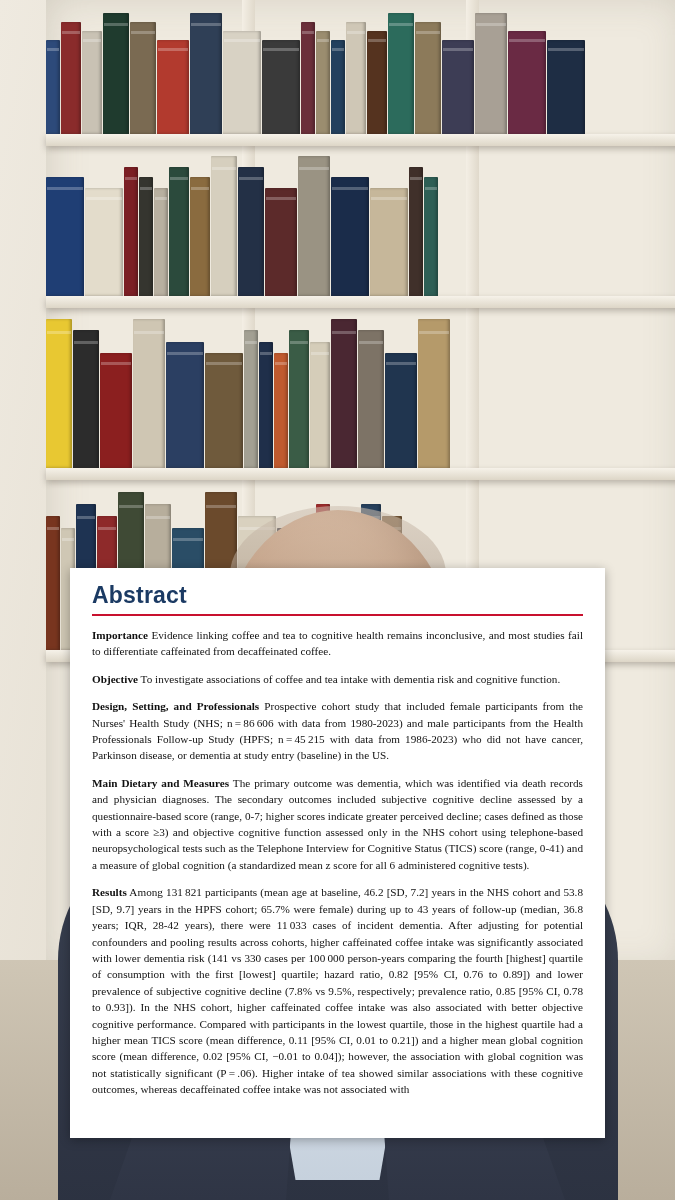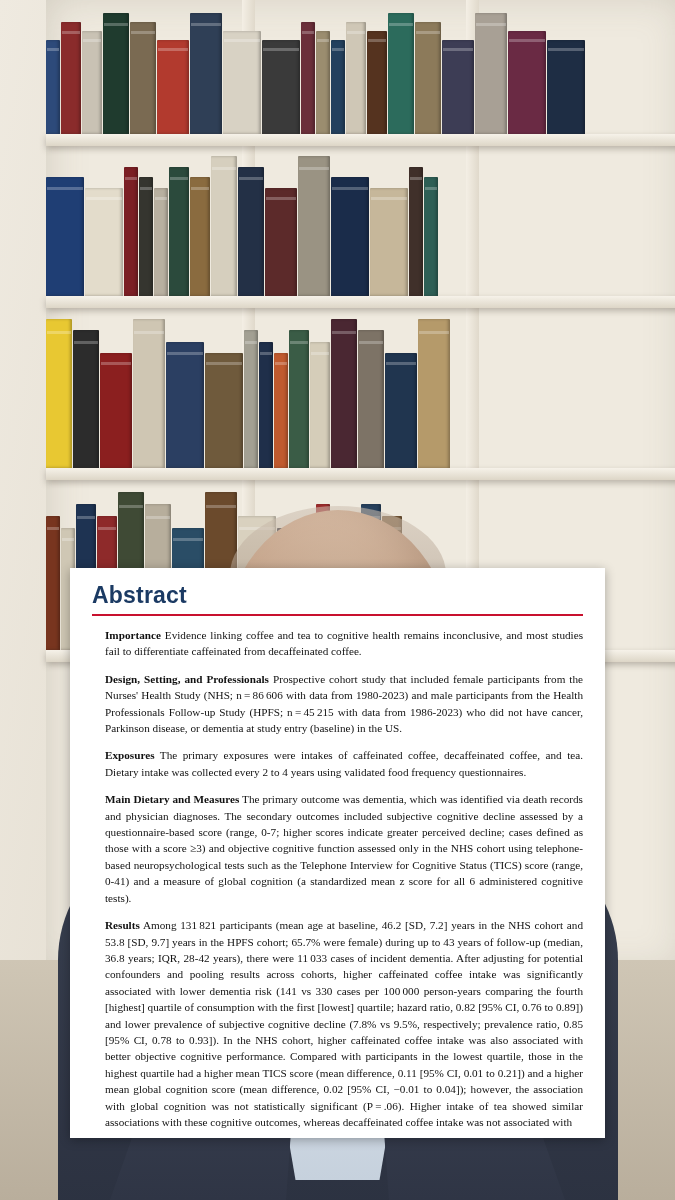--- a/index.html
+++ b/index.html
@@ -234,21 +234,21 @@
   .title-rule {
     height: 2px;
     background: #c8102e;
     width: 100%;
     margin-bottom: 11px;
   }
   .para {
     font-size: 11.2px;
     line-height: 16.4px;
     color: #111;
-    margin: 0 0 11px 13px;
+    margin: 0 0 11px 0;
     text-align: justify;
     hyphens: auto;
   }
   .para b { font-weight: bold; }
 </style>
 </head>
 <body>
 
 <div class="screen">
 
@@ -365,30 +365,30 @@
 
   <div class="abstract-card">
     <div class="abstract-title">Abstract</div>
     <div class="title-rule"></div>
 
     <p class="para">
       <b>Importance</b>
       <span>Evidence linking coffee and tea to cognitive health remains inconclusive, and most studies fail to differentiate caffeinated from decaffeinated coffee.</span>
     </p>
 
+    <p class="para">
+      <b>Objective</b>
+      <span>To investigate associations of coffee and tea intake with dementia risk and cognitive function.</span>
+    </p>
 
     <p class="para">
       <b>Design, Setting, and Professionals</b>
       <span>Prospective cohort study that included female participants from the Nurses' Health Study (NHS; n = 86 606 with data from 1980-2023) and male participants from the Health Professionals Follow-up Study (HPFS; n = 45 215 with data from 1986-2023) who did not have cancer, Parkinson disease, or dementia at study entry (baseline) in the US.</span>
     </p>
 
-    <p class="para">
-      <b>Exposures</b>
-      <span>The primary exposures were intakes of caffeinated coffee, decaffeinated coffee, and tea. Dietary intake was collected every 2 to 4 years using validated food frequency questionnaires.</span>
-    </p>
 
     <p class="para">
       <b>Main Dietary and Measures</b>
       <span>The primary outcome was dementia, which was identified via death records and physician diagnoses. The secondary outcomes included subjective cognitive decline assessed by a questionnaire-based score (range, 0-7; higher scores indicate greater perceived decline; cases defined as those with a score ≥3) and objective cognitive function assessed only in the NHS cohort using telephone-based neuropsychological tests such as the Telephone Interview for Cognitive Status (TICS) score (range, 0-41) and a measure of global cognition (a standardized mean z score for all 6 administered cognitive tests).</span>
     </p>
 
     <p class="para">
       <b>Results</b>
       <span>Among 131 821 participants (mean age at baseline, 46.2 [SD, 7.2] years in the NHS cohort and 53.8 [SD, 9.7] years in the HPFS cohort; 65.7% were female) during up to 43 years of follow-up (median, 36.8 years; IQR, 28-42 years), there were 11 033 cases of incident dementia. After adjusting for potential confounders and pooling results across cohorts, higher caffeinated coffee intake was significantly associated with lower dementia risk (141 vs 330 cases per 100 000 person-years comparing the fourth [highest] quartile of consumption with the first [lowest] quartile; hazard ratio, 0.82 [95% CI, 0.76 to 0.89]) and lower prevalence of subjective cognitive decline (7.8% vs 9.5%, respectively; prevalence ratio, 0.85 [95% CI, 0.78 to 0.93]). In the NHS cohort, higher caffeinated coffee intake was also associated with better objective cognitive performance. Compared with participants in the lowest quartile, those in the highest quartile had a higher mean TICS score (mean difference, 0.11 [95% CI, 0.01 to 0.21]) and a higher mean global cognition score (mean difference, 0.02 [95% CI, −0.01 to 0.04]); however, the association with global cognition was not statistically significant (P = .06). Higher intake of tea showed similar associations with these cognitive outcomes, whereas decaffeinated coffee intake was not associated with</span>
     </p>

